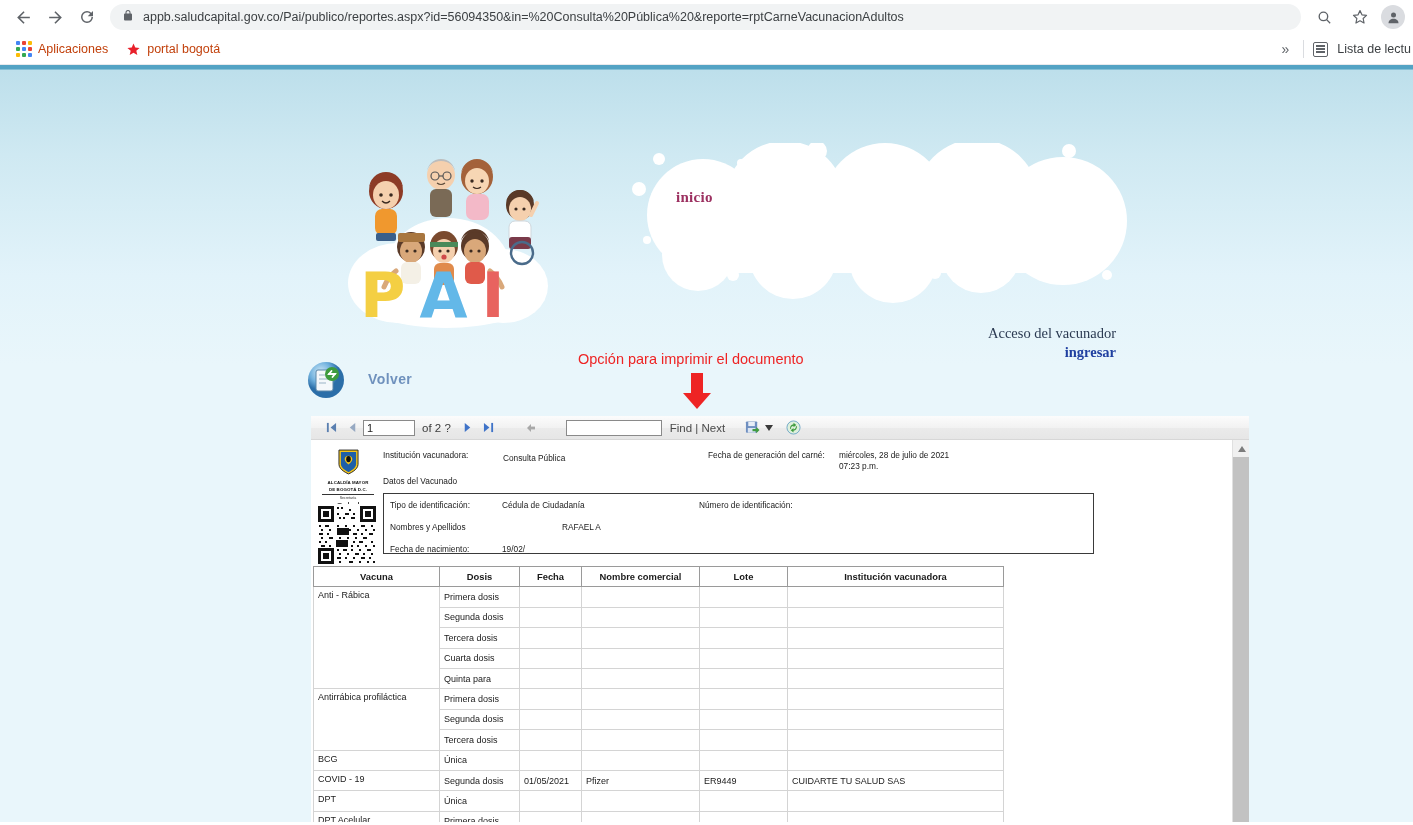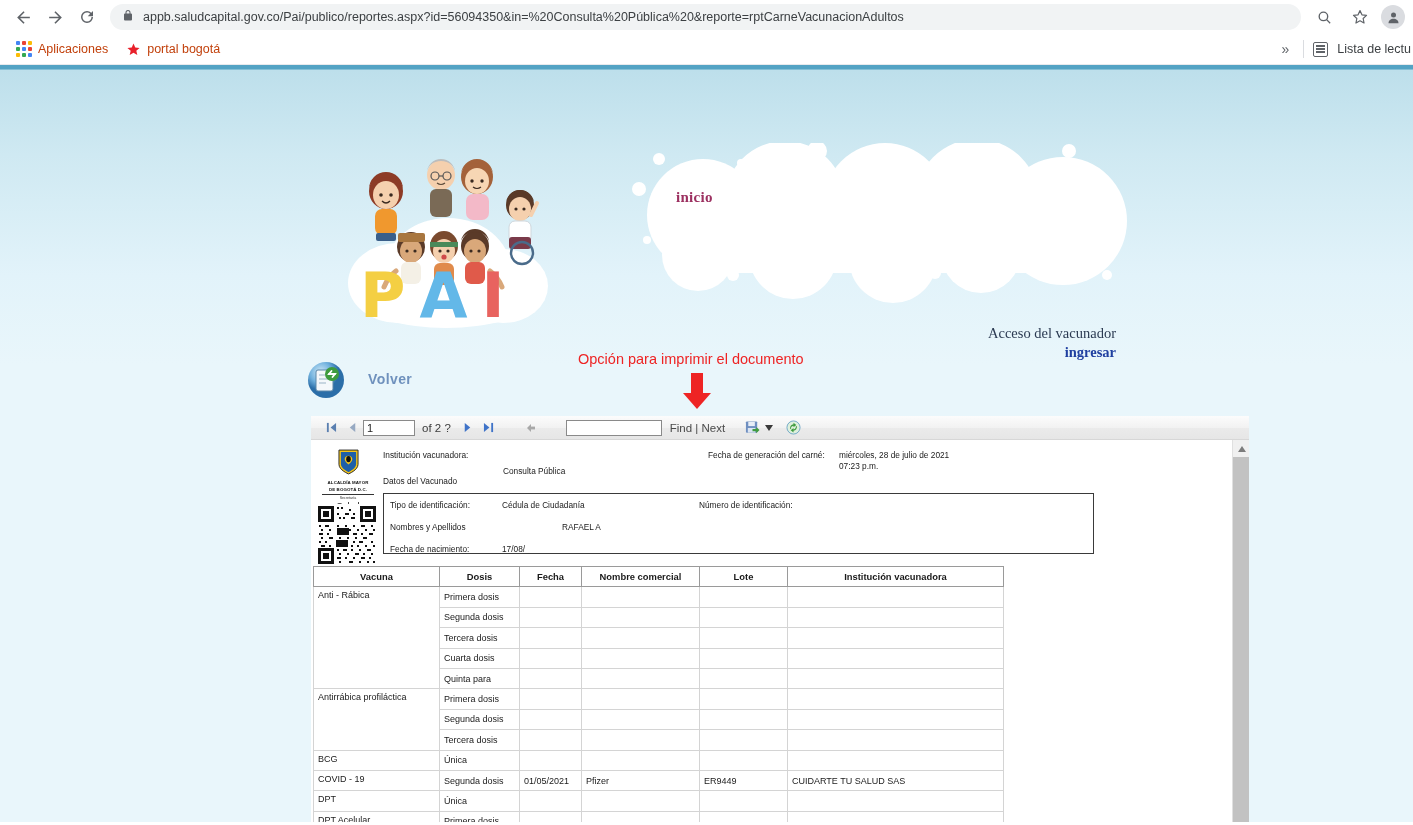--- a/index.html
+++ b/index.html
@@ -540,34 +540,34 @@
                 <rect x="53" y="53" width="2" height="2"></rect>
               <rect x="23" y="57" width="2" height="2"></rect>
                 <rect x="33" y="57" width="4" height="2"></rect>
                 <rect x="43" y="57" width="2" height="2"></rect>
               <rect x="51" y="57" width="2" height="2"></rect>
                 <rect x="57" y="57" width="2" height="2"></rect>
             </g>
           </svg>
 
           <span class="rh-lbl" style="left:72px; top:4px;">Institución vacunadora:</span>
-          <span class="rh-lbl" style="left:192px; top:20px;">Consulta Pública</span>
+          <span class="rh-lbl" style="left:192px; top:7px;">Consulta Pública</span>
           <span class="rh-lbl" style="left:397px; top:4px;">Fecha de generación del carné:</span>
           <span class="rh-lbl" style="left:528px; top:4px; width:122px; white-space:normal; line-height:11px;">miércoles, 28 de julio de 2021 07:23 p.m.</span>
           <span class="rh-lbl" style="left:72px; top:30px;">Datos del Vacunado</span>
 
           <div class="info-box">
             <span class="rh-lbl" style="left:6px; top:6px;">Tipo de identificación:</span>
             <span class="rh-lbl" style="left:118px; top:6px;">Cédula de Ciudadanía</span>
             <span class="rh-lbl" style="left:315px; top:6px;">Número de identificación:</span>
             <span class="rh-lbl" style="left:470px; top:6px;"></span>
             <span class="rh-lbl" style="left:6px; top:28px;">Nombres y Apellidos</span>
             <span class="rh-lbl" style="left:178px; top:28px;">RAFAEL A</span>
             <span class="rh-lbl" style="left:6px; top:50px;">Fecha de nacimiento:</span>
-            <span class="rh-lbl" style="left:118px; top:50px;">17/08/</span>
+            <span class="rh-lbl" style="left:118px; top:50px;">19/02/</span>
           </div>
         </div>
 
         <table class="vtable">
           <colgroup>
             <col class="col-vac">
               <col class="col-dos">
               <col class="col-fec">
             <col class="col-nom">
               <col class="col-lot">

